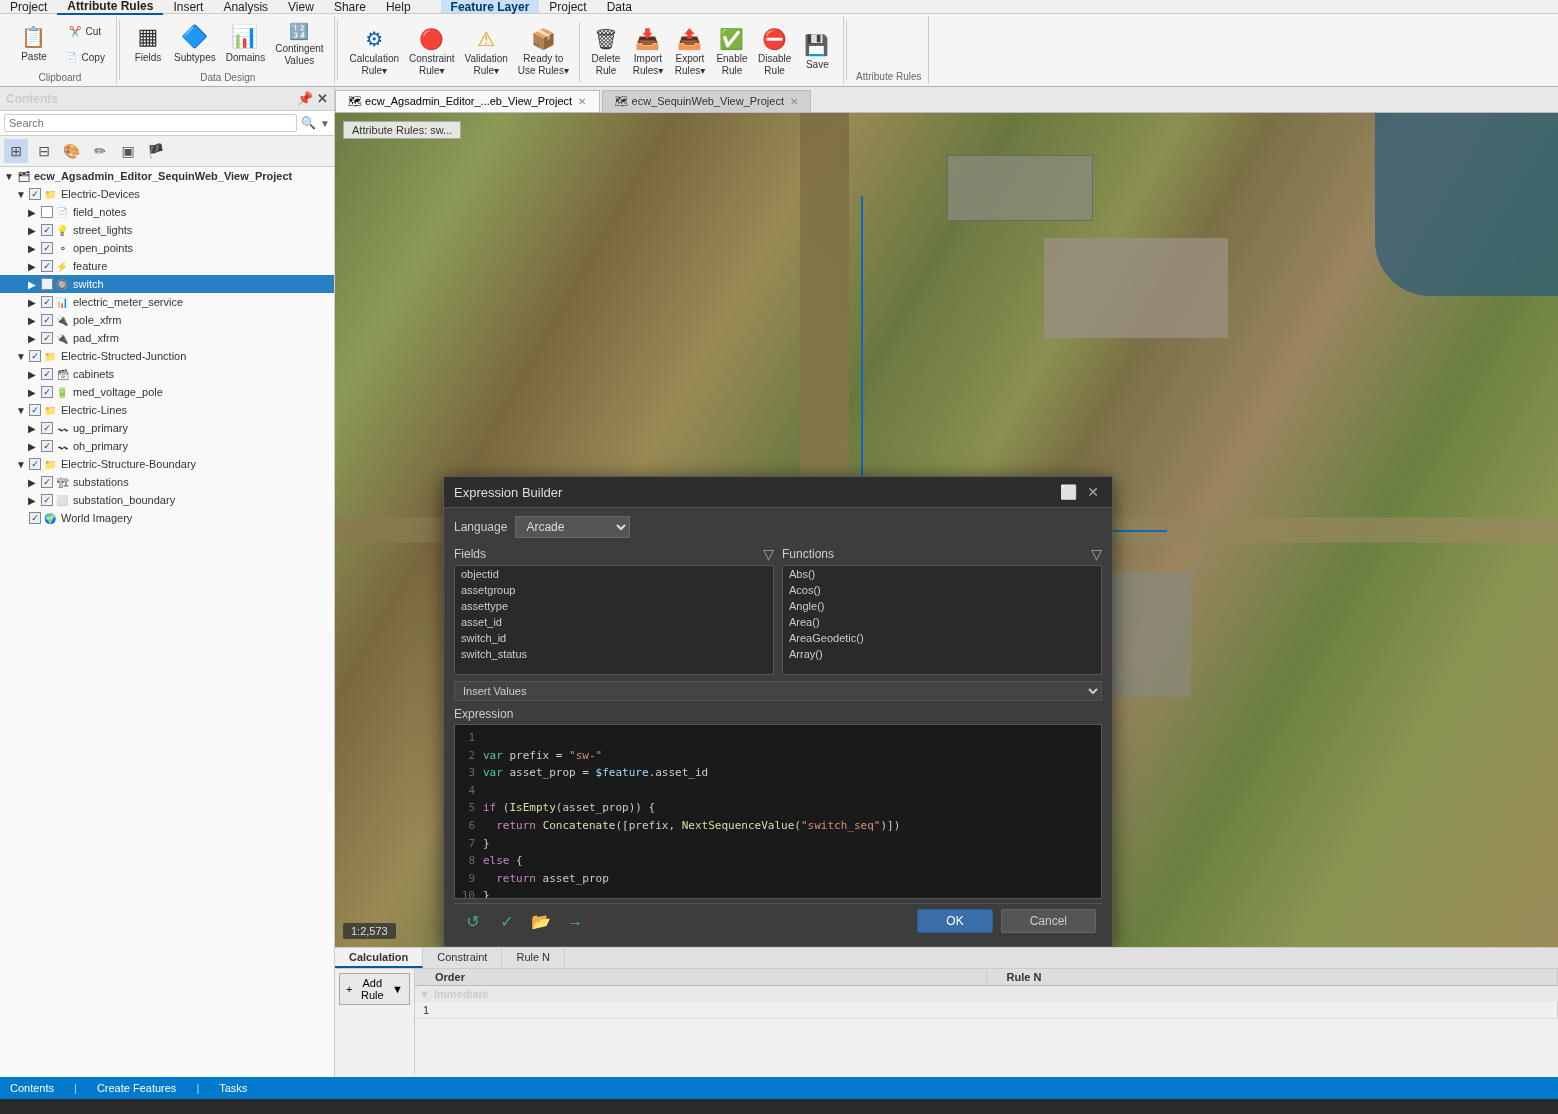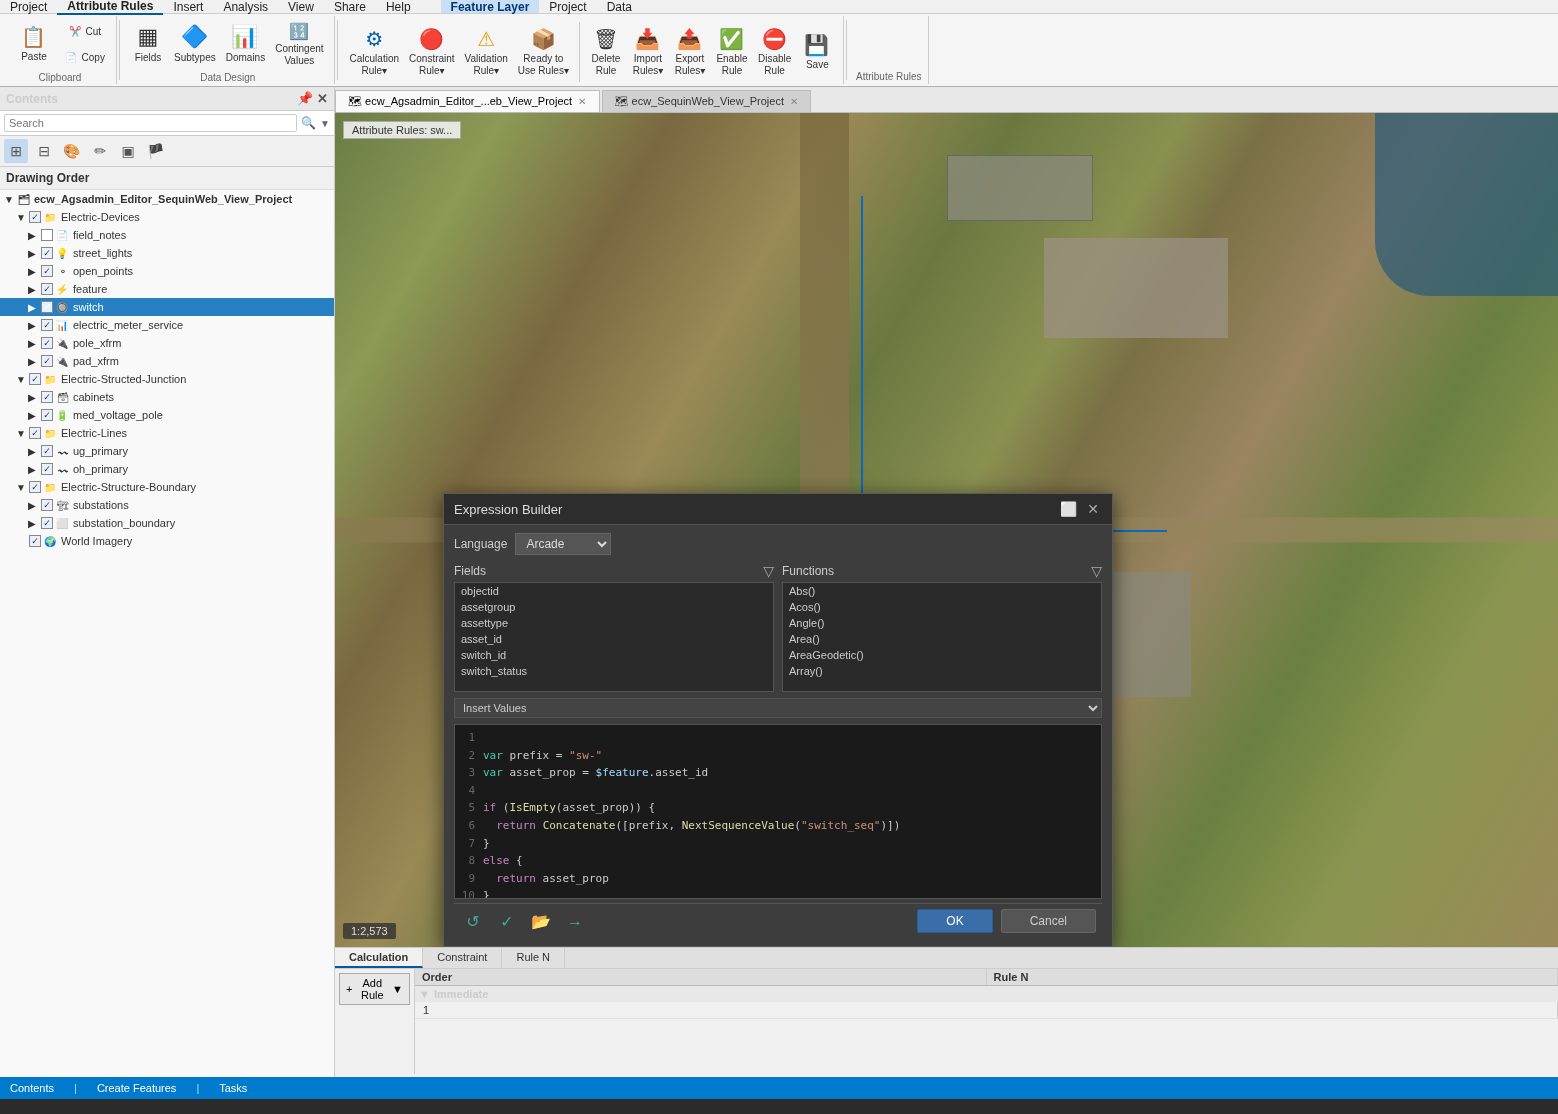--- a/index.html
+++ b/index.html
@@ -56,21 +56,21 @@
     
     .dialog-overlay { position: absolute; inset: 0; display: flex; align-items: flex-end; justify-content: flex-start; padding-top: 270px; padding-left: 108px; }
     .dialog { background: #3d3d3d; border: 1px solid #5a5a5a; width: 670px; box-shadow: 0 4px 20px rgba(0,0,0,0.6); }
     .dialog-titlebar { background: #2d2d2d; padding: 6px 10px; display: flex; align-items: center; justify-content: space-between; border-bottom: 1px solid #555; }
     .dialog-title { font-size: 13px; color: #ddd; font-weight: normal; }
     .dialog-title-icons { display: flex; gap: 6px; align-items: center; }
     .dialog-icon-btn { width: 18px; height: 18px; display: flex; align-items: center; justify-content: center; cursor: pointer; color: #aaa; font-size: 14px; }
     .dialog-body { padding: 8px 10px; }
     .lang-row { display: flex; align-items: center; gap: 8px; margin-bottom: 8px; }
     .lang-label { color: #ccc; font-size: 12px; }
-    .lang-select { background: #555; color: #ddd; border: 1px solid #666; padding: 2px 20px 2px 6px; font-size: 12px; width: 96px; }
+    .lang-select { background: #555; color: #ddd; border: 1px solid #666; padding: 2px 20px 2px 6px; font-size: 12px; width: 115px; }
     .fields-functions { display: flex; gap: 8px; margin-bottom: 6px; }
     .panel-half { flex: 1; }
     .panel-header { display: flex; align-items: center; justify-content: space-between; margin-bottom: 3px; }
     .panel-label { color: #ccc; font-size: 12px; }
     .filter-icon { color: #aaa; font-size: 14px; cursor: pointer; }
     .list-box { background: #2a2a2a; border: 1px solid #555; height: 110px; overflow-y: auto; }
     .list-item { padding: 2px 6px; font-size: 11px; color: #ccc; cursor: pointer; }
     .insert-values { width: 100%; background: #444; color: #ccc; border: 1px solid #555; padding: 2px 4px; font-size: 11px; margin-bottom: 6px; }
     .expr-label { color: #ccc; font-size: 12px; margin-bottom: 3px; }
     .expr-editor { background: #1a1a1a; border: 1px solid #555; height: 175px; overflow-y: auto; padding: 4px 6px; font-family: 'Consolas', monospace; font-size: 11px; color: #ccc; width: 100%; }
@@ -95,21 +95,21 @@
     
     .attr-rules-panel { background: #f0f0f0; border-top: 1px solid #ccc; height: 130px; overflow: hidden; }
     .attr-tabs { display: flex; background: #e0e0e0; border-bottom: 1px solid #ccc; }
     .attr-tab { padding: 3px 14px; font-size: 11px; cursor: pointer; color: #333; border-right: 1px solid #ccc; }
     .attr-tab.active { background: #f0f0f0; font-weight: bold; border-bottom: 2px solid #005a9c; }
     .attr-content { display: flex; gap: 0; height: calc(100% - 24px); }
     .attr-sidebar { width: 80px; border-right: 1px solid #ccc; padding: 4px; }
     .add-rule-btn { font-size: 11px; padding: 3px 6px; background: #e8e8e8; border: 1px solid #aaa; cursor: pointer; display: flex; align-items: center; gap: 2px; }
     .attr-table { flex: 1; overflow: hidden; }
     .attr-table-header { display: flex; background: #ddd; border-bottom: 1px solid #bbb; }
-    .attr-col { padding: 2px 7px; font-size: 11px; font-weight: bold; color: #333; border-right: 1px solid #ccc; flex: 1; }
+    .attr-col { padding: 2px 20px; font-size: 11px; font-weight: bold; color: #333; border-right: 1px solid #ccc; flex: 1; }
     .attr-row { display: flex; border-bottom: 1px solid #e0e0e0; align-items: center; }
     .attr-cell { padding: 2px 8px; font-size: 11px; color: #333; border-right: 1px solid #ccc; flex: 1; }
     .attr-group-row { background: #e8e8e8; font-weight: bold; padding: 2px 4px; font-size: 11px; display: flex; align-items: center; gap: 4px; }
 
     
     .status-bar { height: 22px; background: #007acc; display: flex; align-items: center; padding: 0 10px; font-size: 11px; color: white; gap: 20px; }
 
     
     ::-webkit-scrollbar { width: 8px; height: 8px; }
     ::-webkit-scrollbar-track { background: #2a2a2a; }
@@ -258,21 +258,20 @@
 
     <div class="toolbar-row">
       <div class="tool-btn active">⊞</div>
       <div class="tool-btn">⊟</div>
       <div class="tool-btn">🎨</div>
       <div class="tool-btn">✏</div>
       <div class="tool-btn">▣</div>
       <div class="tool-btn">🏴</div>
     </div>
 
-    <div class="contents-title">Drawing Order</div>
 
     <div class="tree-view">
 
       <div class="tree-item level0">
         <span class="expand-arrow">▼</span>
         <span class="layer-icon">🗂</span>
         <span style="font-size:11px;">ecw_Agsadmin_Editor_SequinWeb_View_Project</span>
       </div>
 
       <div class="tree-item level1">
@@ -497,20 +496,21 @@
                   <div class="list-item">AreaGeodetic()</div>
                   <div class="list-item">Array()</div>
                 </div>
               </div>
             </div>
 
             
             <select class="insert-values"><option>Insert Values</option></select>
 
             
+            <div class="expr-label">Expression</div>
             <div class="expr-editor">
               <div class="expr-line">
                   <span class="line-num">1</span>
                   <span class="line-code"></span>
                 </div>
               <div class="expr-line">
                   <span class="line-num">2</span>
                   <span class="line-code"><span class="kw-var">var</span> prefix = <span class="kw-str">"sw-"</span></span>
                 </div>
               <div class="expr-line">

